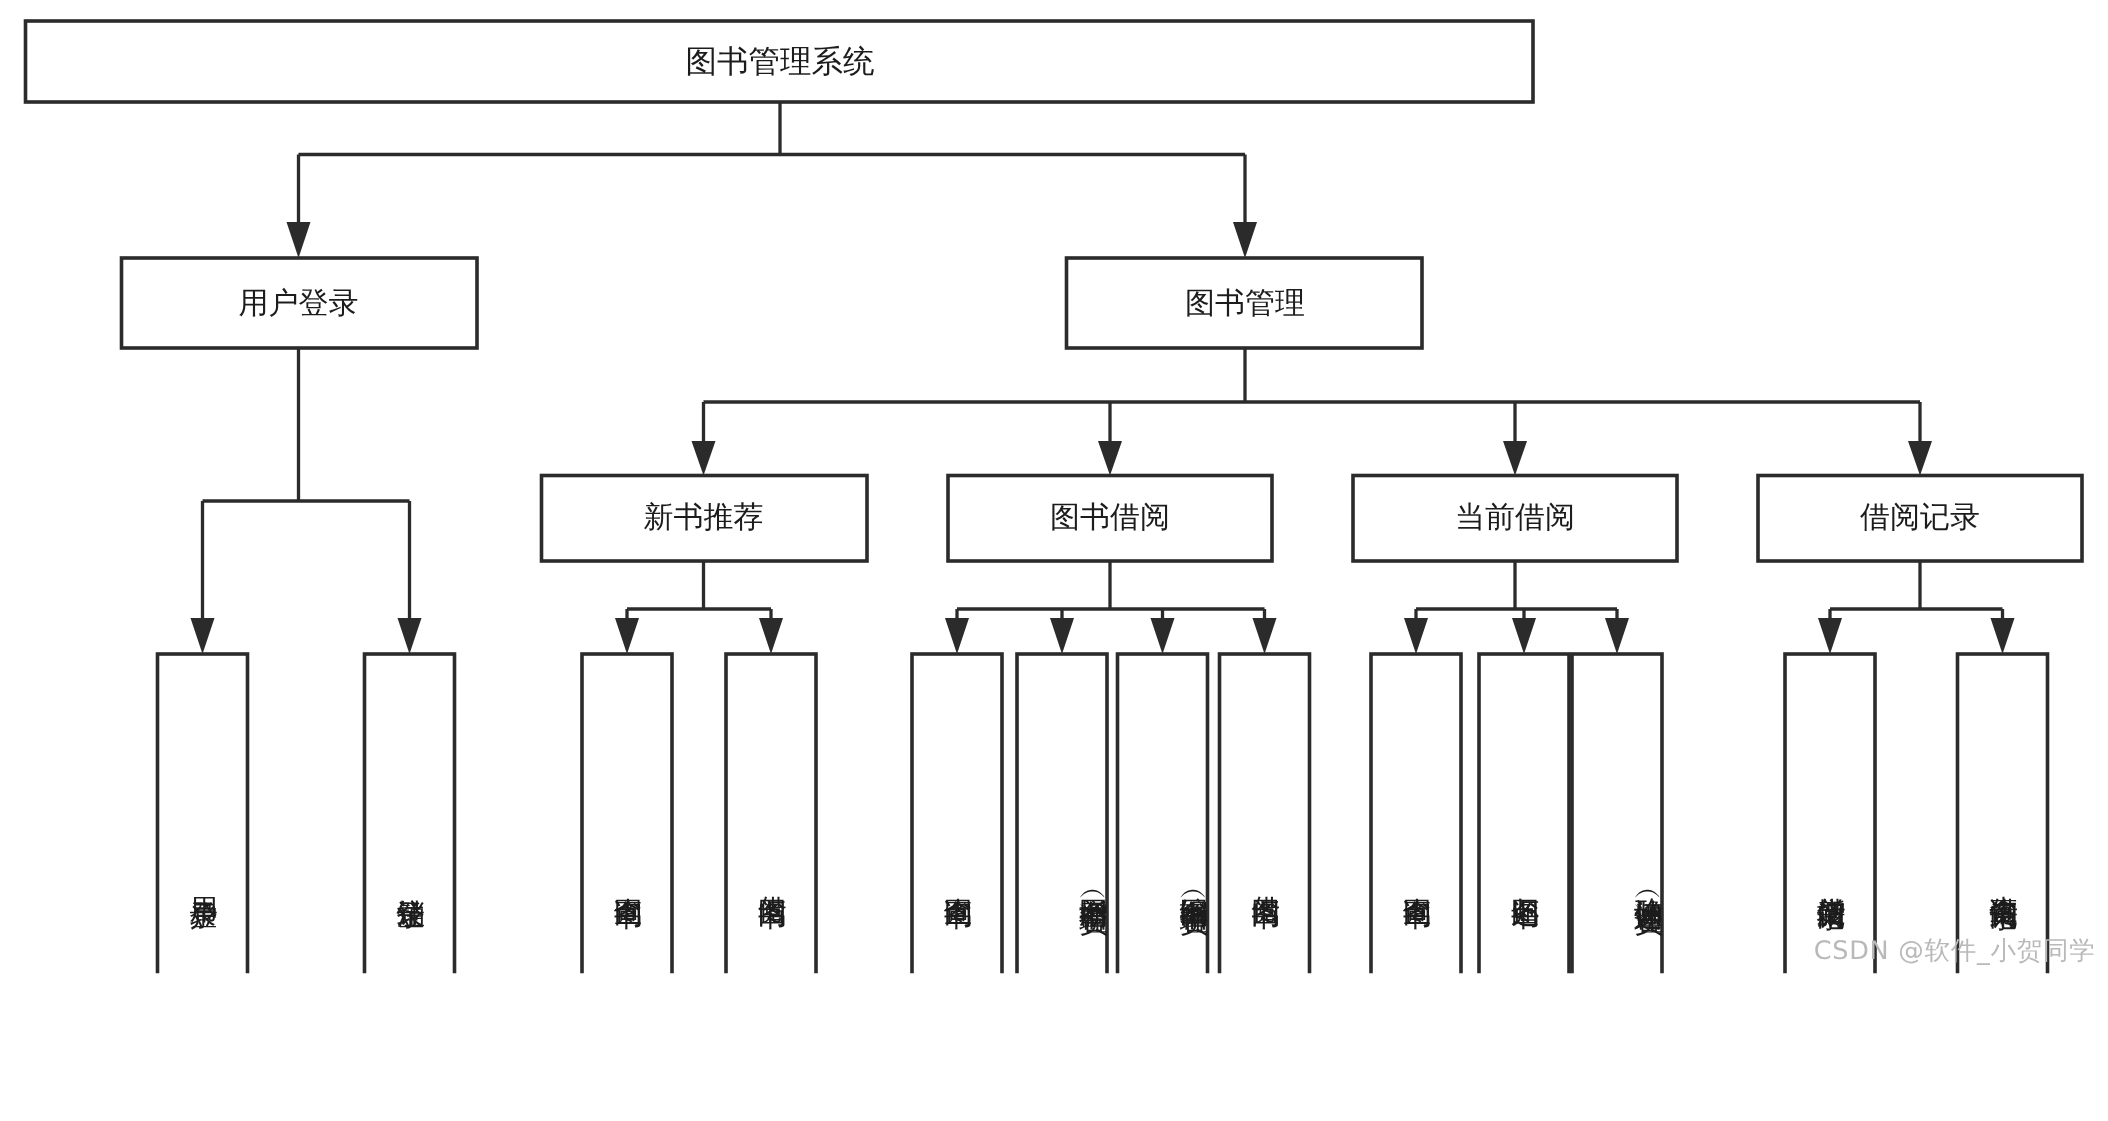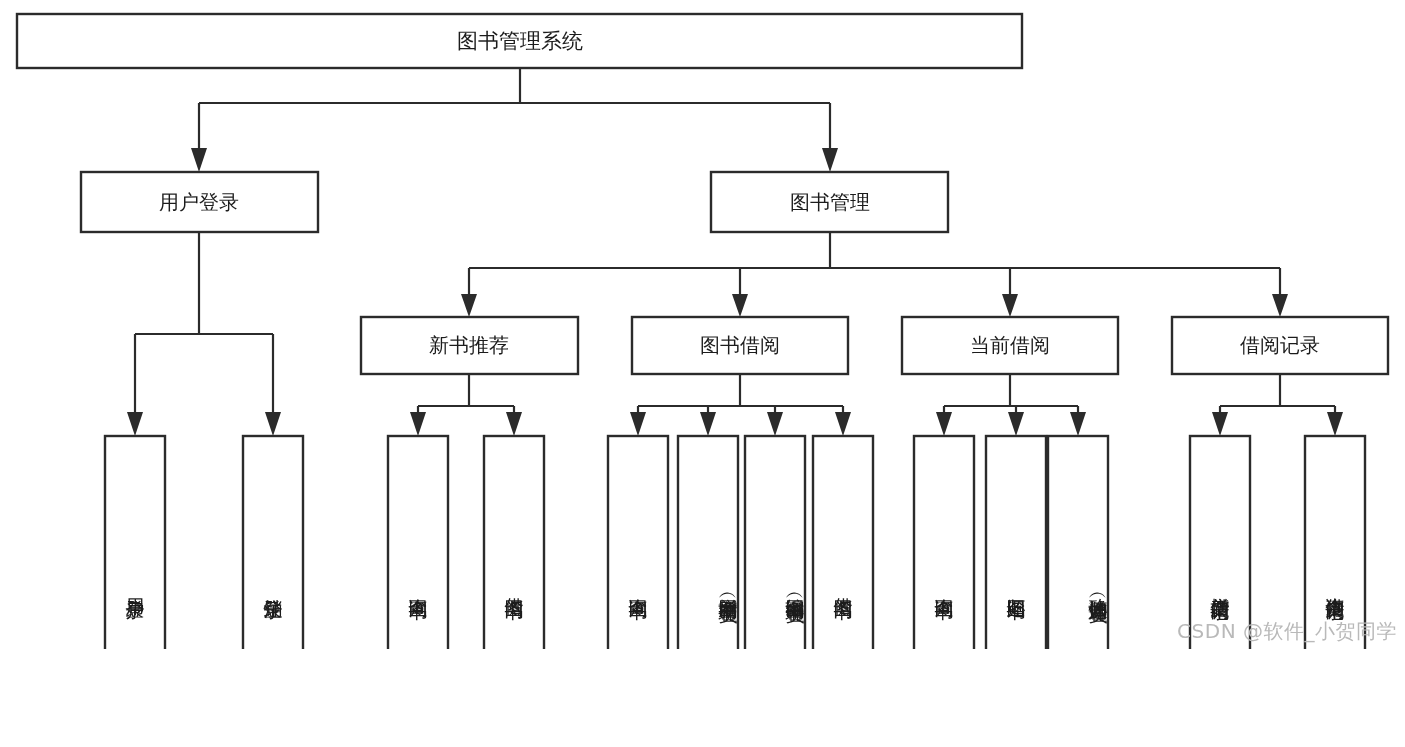--- a/index.html
+++ b/index.html
@@ -72,21 +72,21 @@
     letter-spacing: 1px;
     text-align: center;
     white-space: nowrap;
     pointer-events: none;
   }
   .watermark {
     position: absolute;
     right: 8px;
     bottom: 4px;
     font-family: "DejaVu Sans", "Liberation Sans", sans-serif;
-    font-size: 20px;
+    font-size: 17px;
     color: #b9b9b9;
     letter-spacing: 0.5px;
     white-space: nowrap;
   }
 </style>
 </head>
 <body>
 
 <div id="diagram-root">
 

